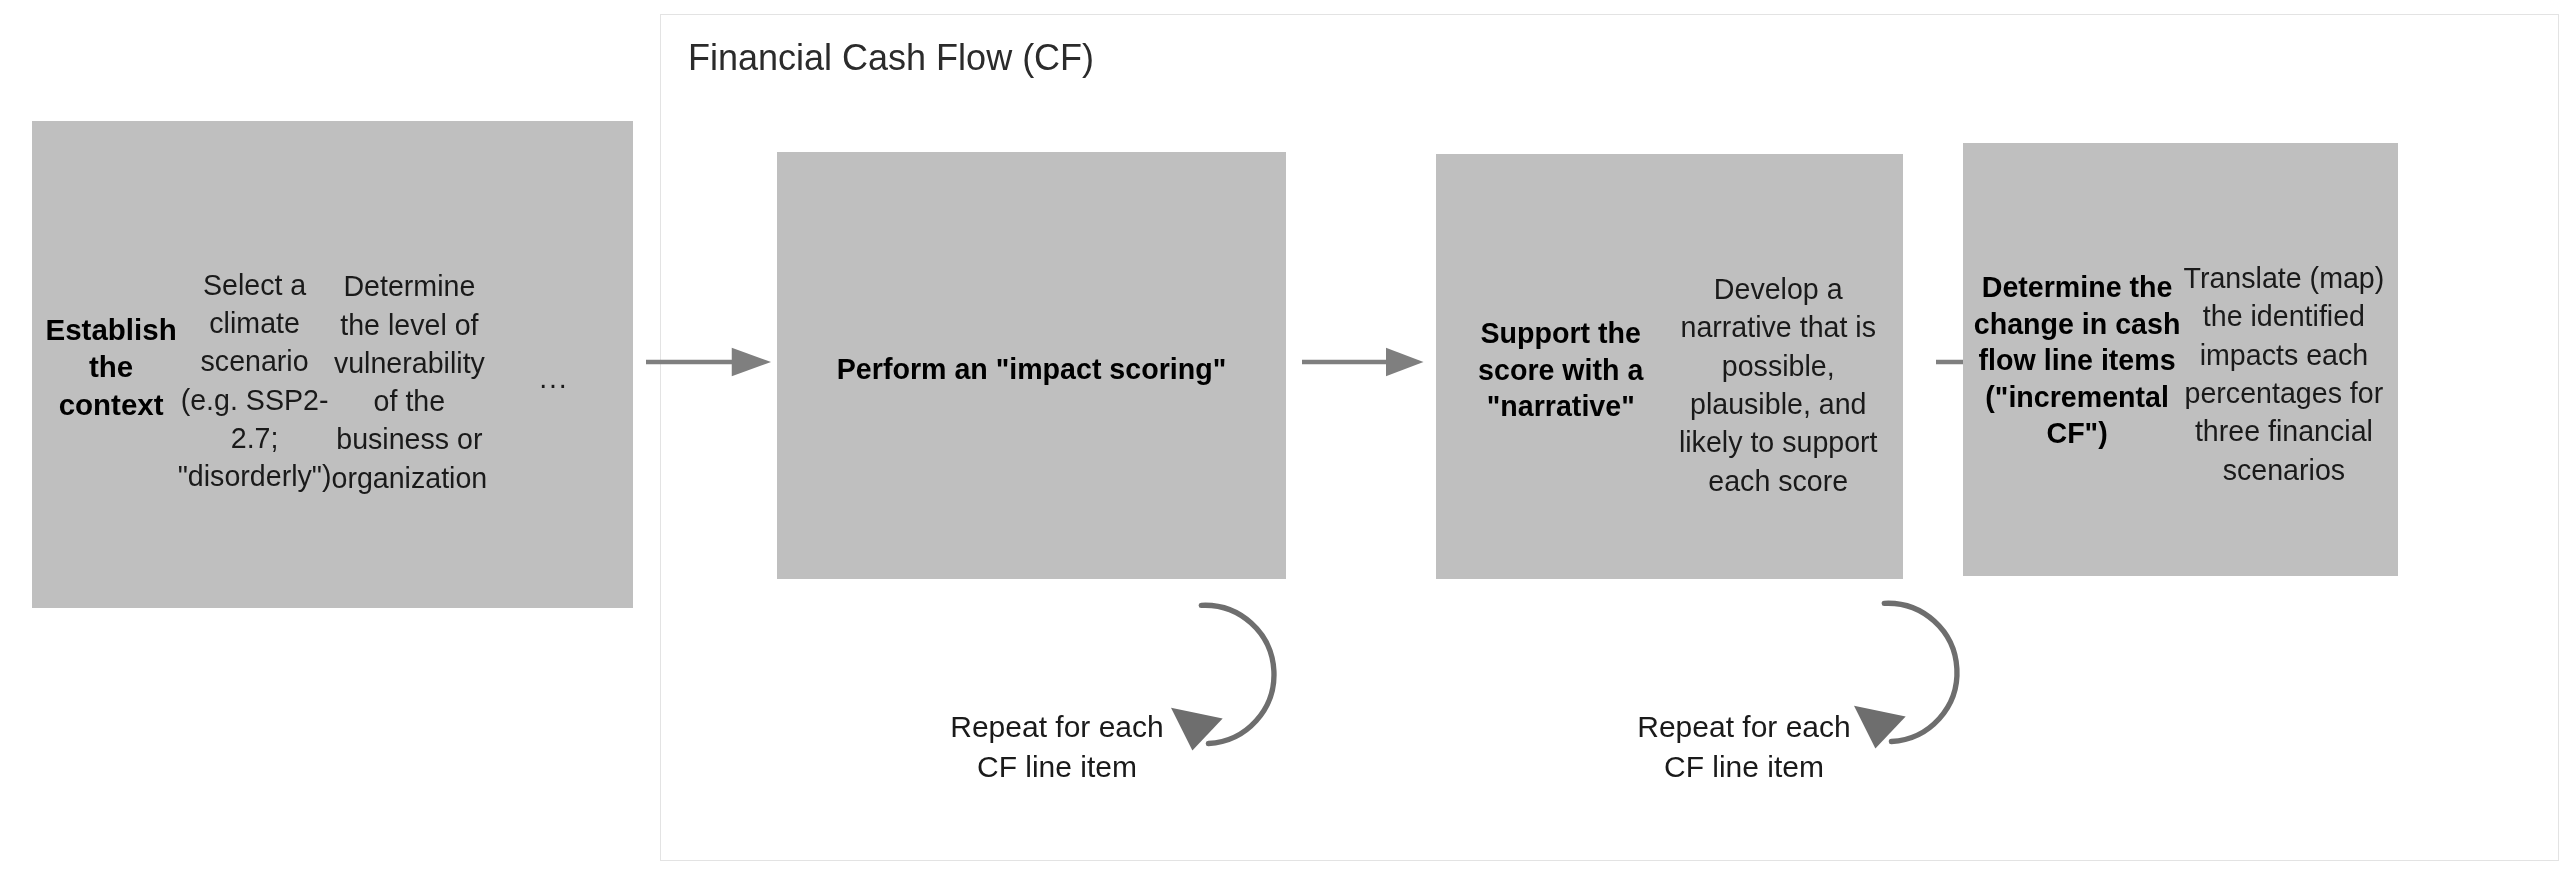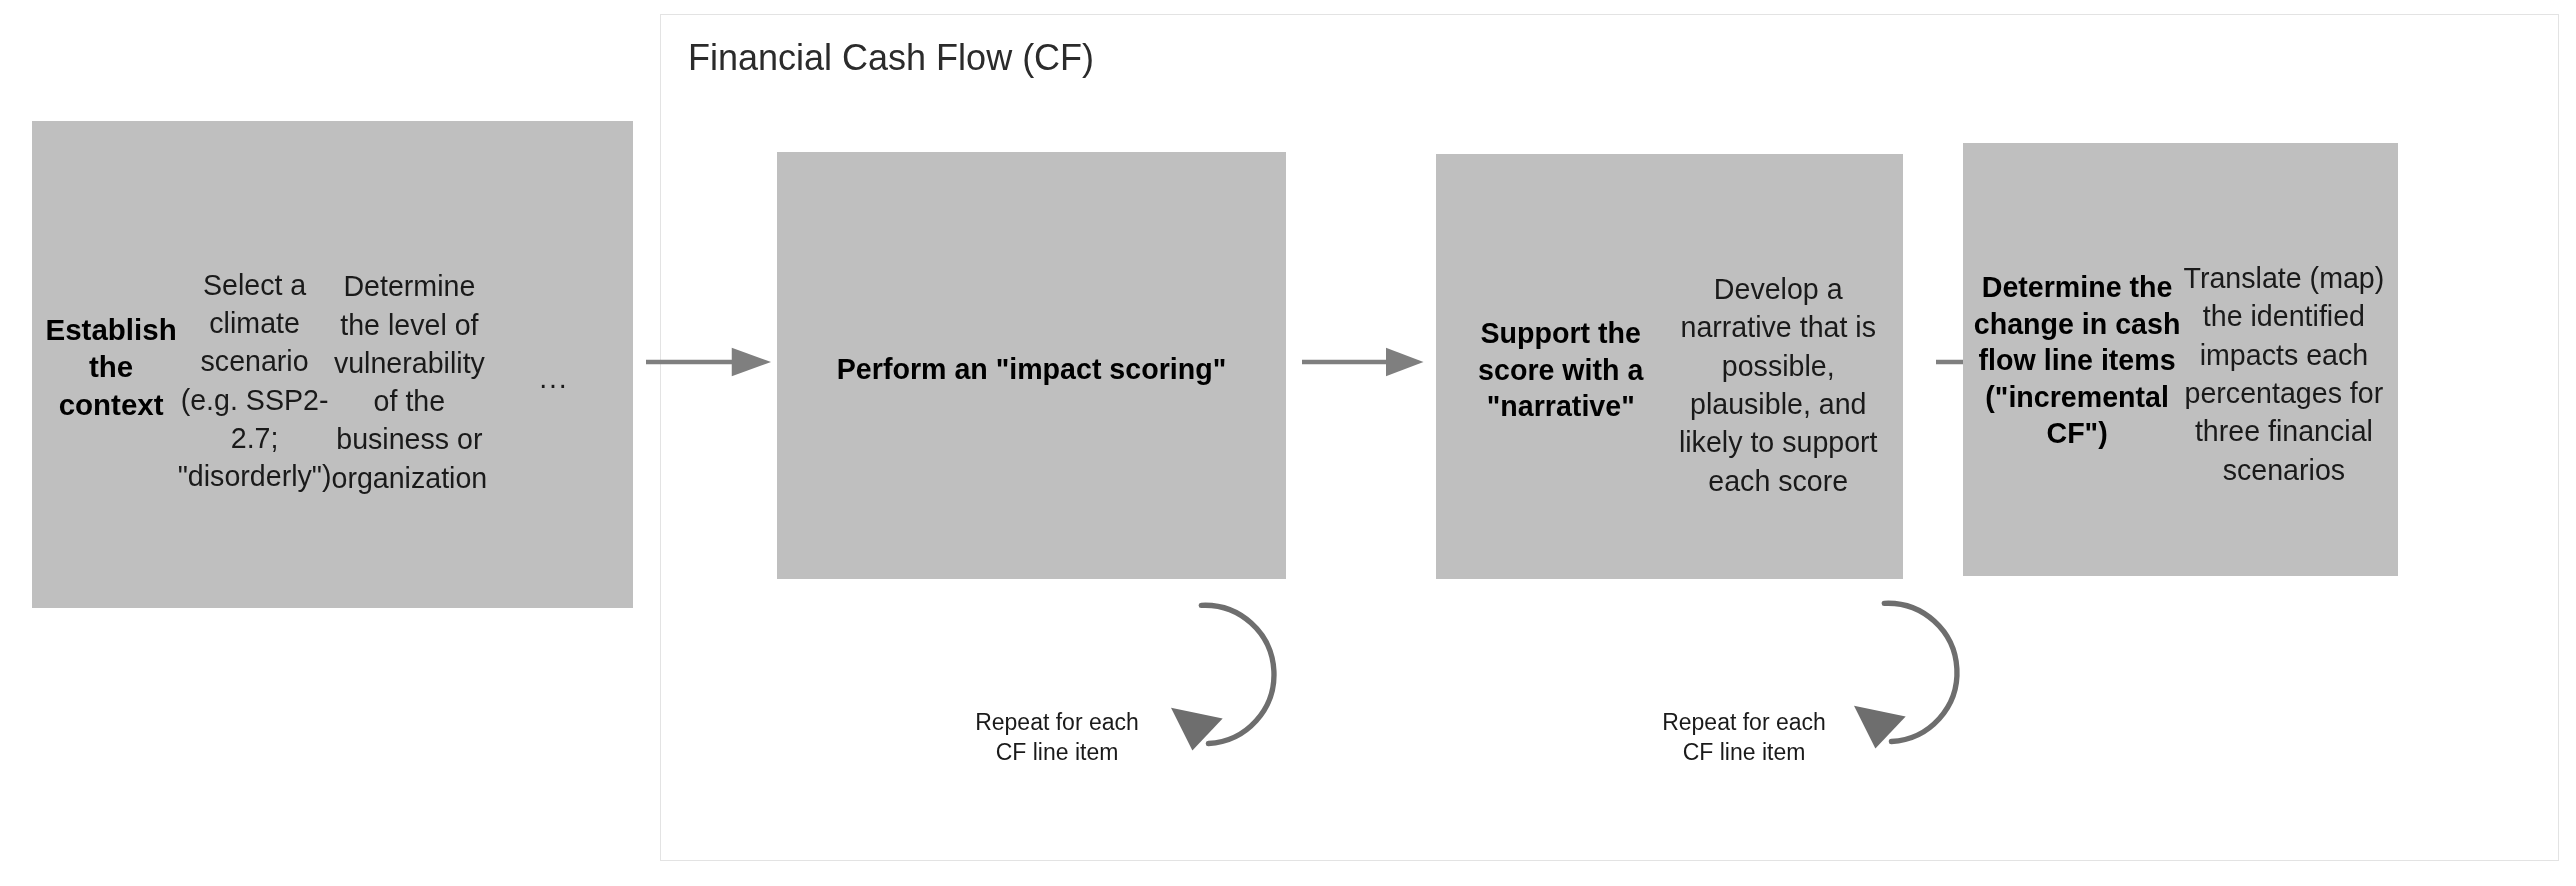--- a/index.html
+++ b/index.html
@@ -128,21 +128,21 @@
     display: block;
   }
 
   
   .loop {
     position: absolute;
   }
 
   .loop-label {
     position: absolute;
-    font-size: 23px;
+    font-size: 30px;
     line-height: 1.32;
     color: #1a1a1a;
     text-align: center;
     white-space: pre-line;
   }
 </style>
 </head>
 <body>
 
 <div id="stage">

